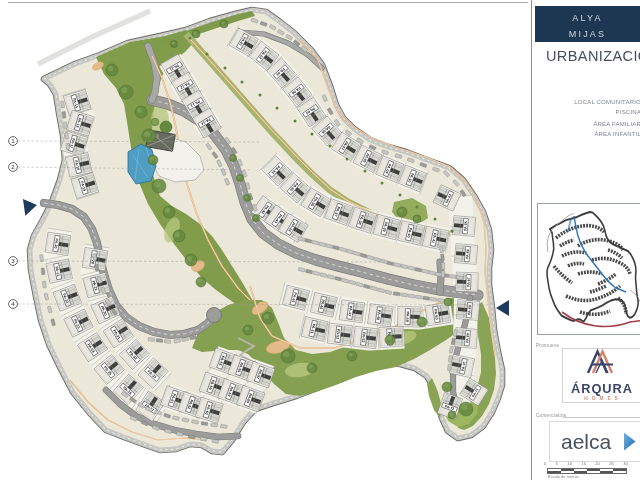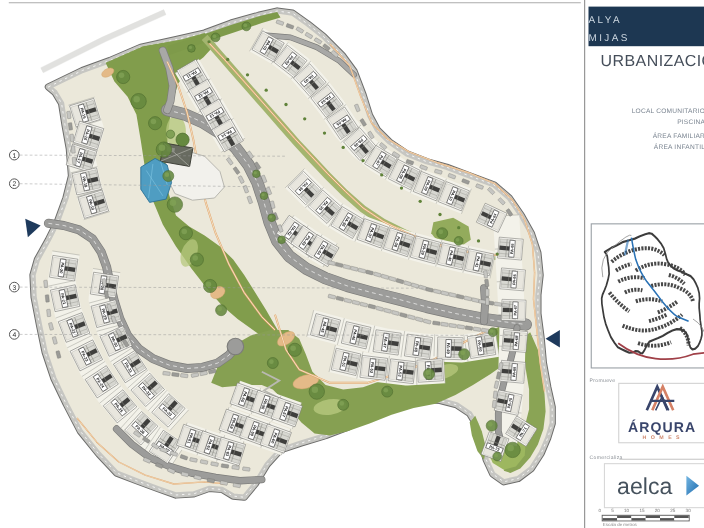--- a/index.html
+++ b/index.html
@@ -1428,21 +1428,21 @@
 <circle cx="13" cy="304" r="4.4" fill="#fff" stroke="#555" stroke-width="0.9"></circle>
 <text x="13" y="306.2" font-size="6.2" text-anchor="middle" fill="#333" font-family="Liberation Sans, sans-serif">4</text>
 
 <path d="M24,198 L37,206 L24,215 Z" fill="#1e3a5c" transform="rotate(-8 30 206)"></path>
 
 <path d="M509,300 L496,308 L509,316 Z" fill="#1e3a5c"></path>
 </svg>
 
 <div style="position:absolute;left:531px;top:0;width:1.4px;height:480px;background:#8d8d8d"></div>
 
-<div style="position:absolute;left:535px;top:6px;width:105px;height:36px;background:#1d3752;color:#cfd9e2;text-align:left;font-size:9px;letter-spacing:2.2px;line-height:1.8;padding-top:4px;box-sizing:border-box">ALYA<br>MIJAS</div>
+<div style="position:absolute;left:535px;top:6px;width:105px;height:36px;background:#1d3752;color:#cfd9e2;text-align:center;font-size:9px;letter-spacing:2.2px;line-height:1.8;padding-top:4px;box-sizing:border-box">ALYA<br>MIJAS</div>
 
 <div style="position:absolute;left:546px;top:48px;font-size:14.5px;color:#454e5a;letter-spacing:0.4px;white-space:nowrap">URBANIZACIÓN</div>
 
 <div style="position:absolute;left:549px;top:96.5px;width:92px;text-align:right;font-size:6px;color:#7b8591;letter-spacing:0.2px;line-height:1.72">
 LOCAL COMUNITARIO<br>PISCINA<br><span style="display:inline-block;margin-top:1.5px">ÁREA FAMILIAR</span><br>ÁREA INFANTIL</div>
 
 <div style="position:absolute;left:536.5px;top:203px;width:110px;height:130px;border:0.8px solid #9aa0a6;background:#fff;overflow:hidden">
 <svg width="110" height="130" viewBox="0 0 110 130">
 
 <g transform="translate(9,8) scale(0.193,0.247) translate(-30,-10)">

